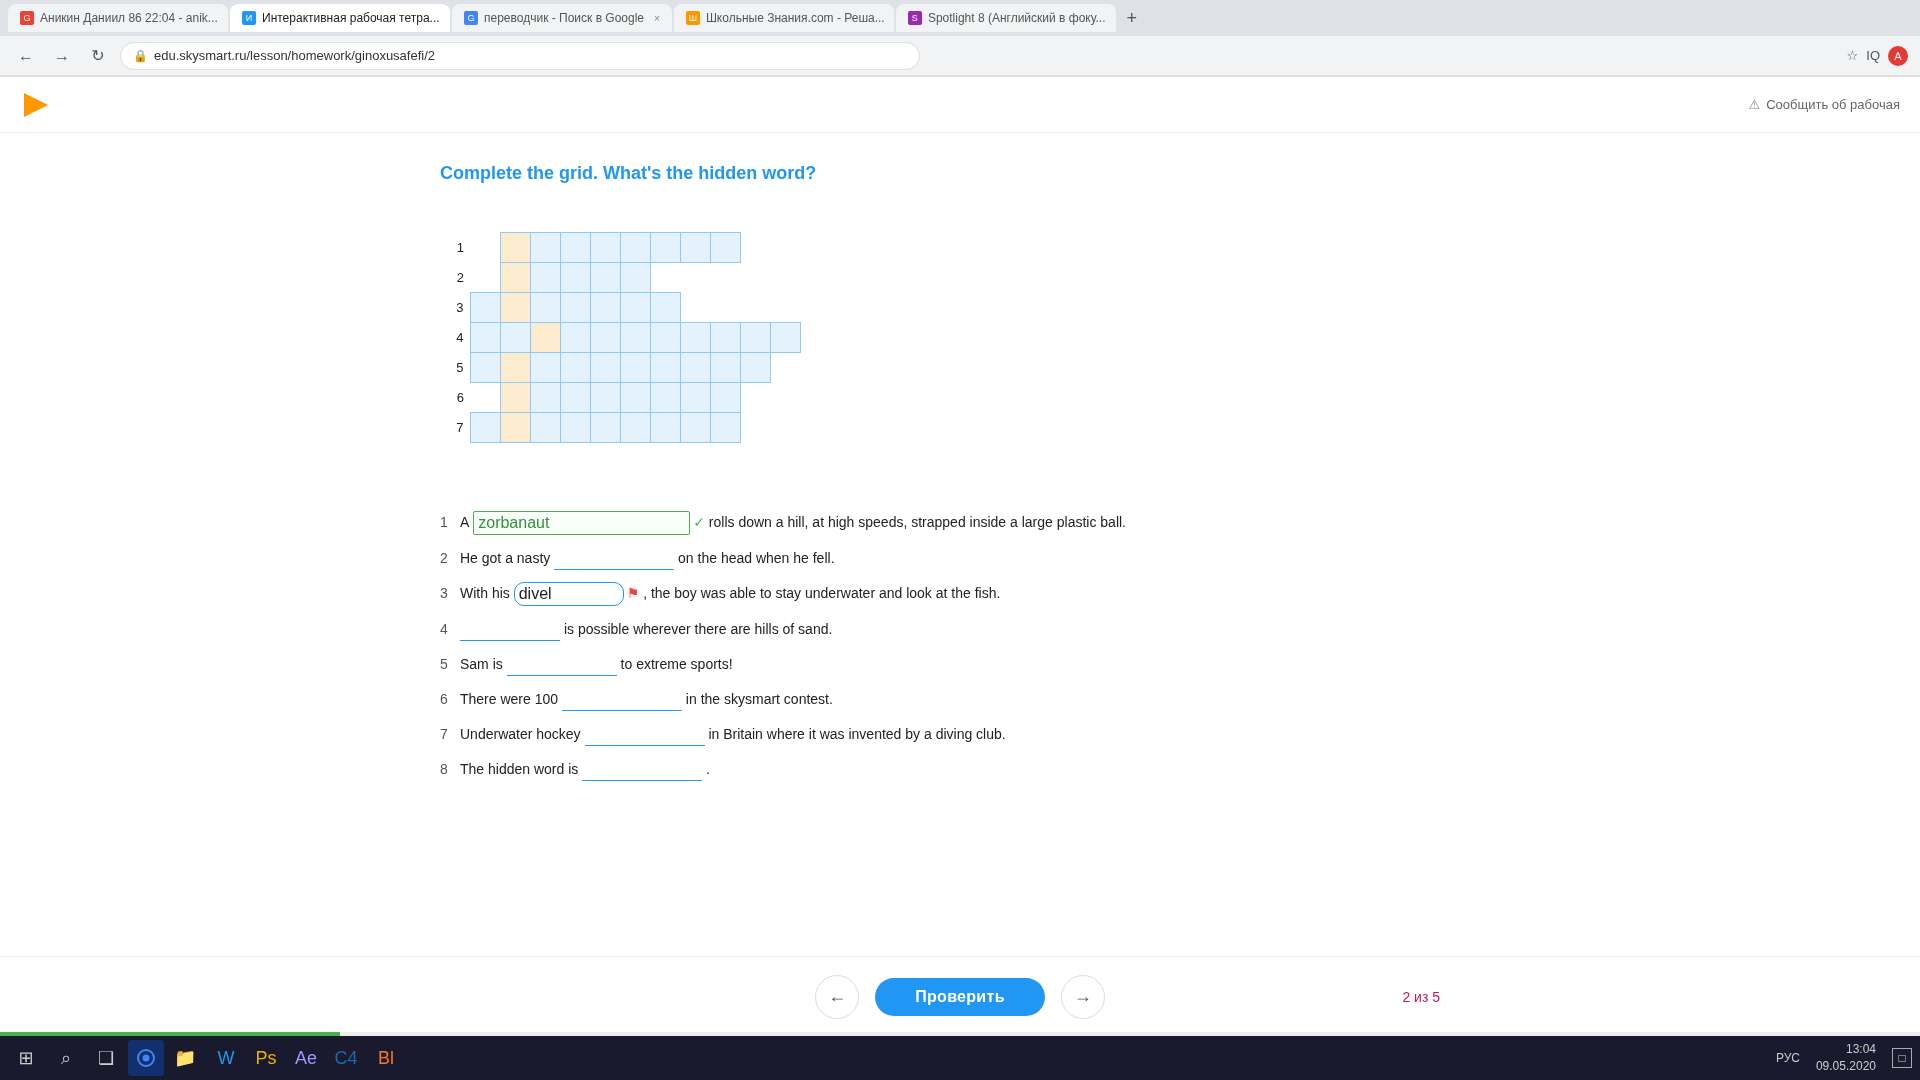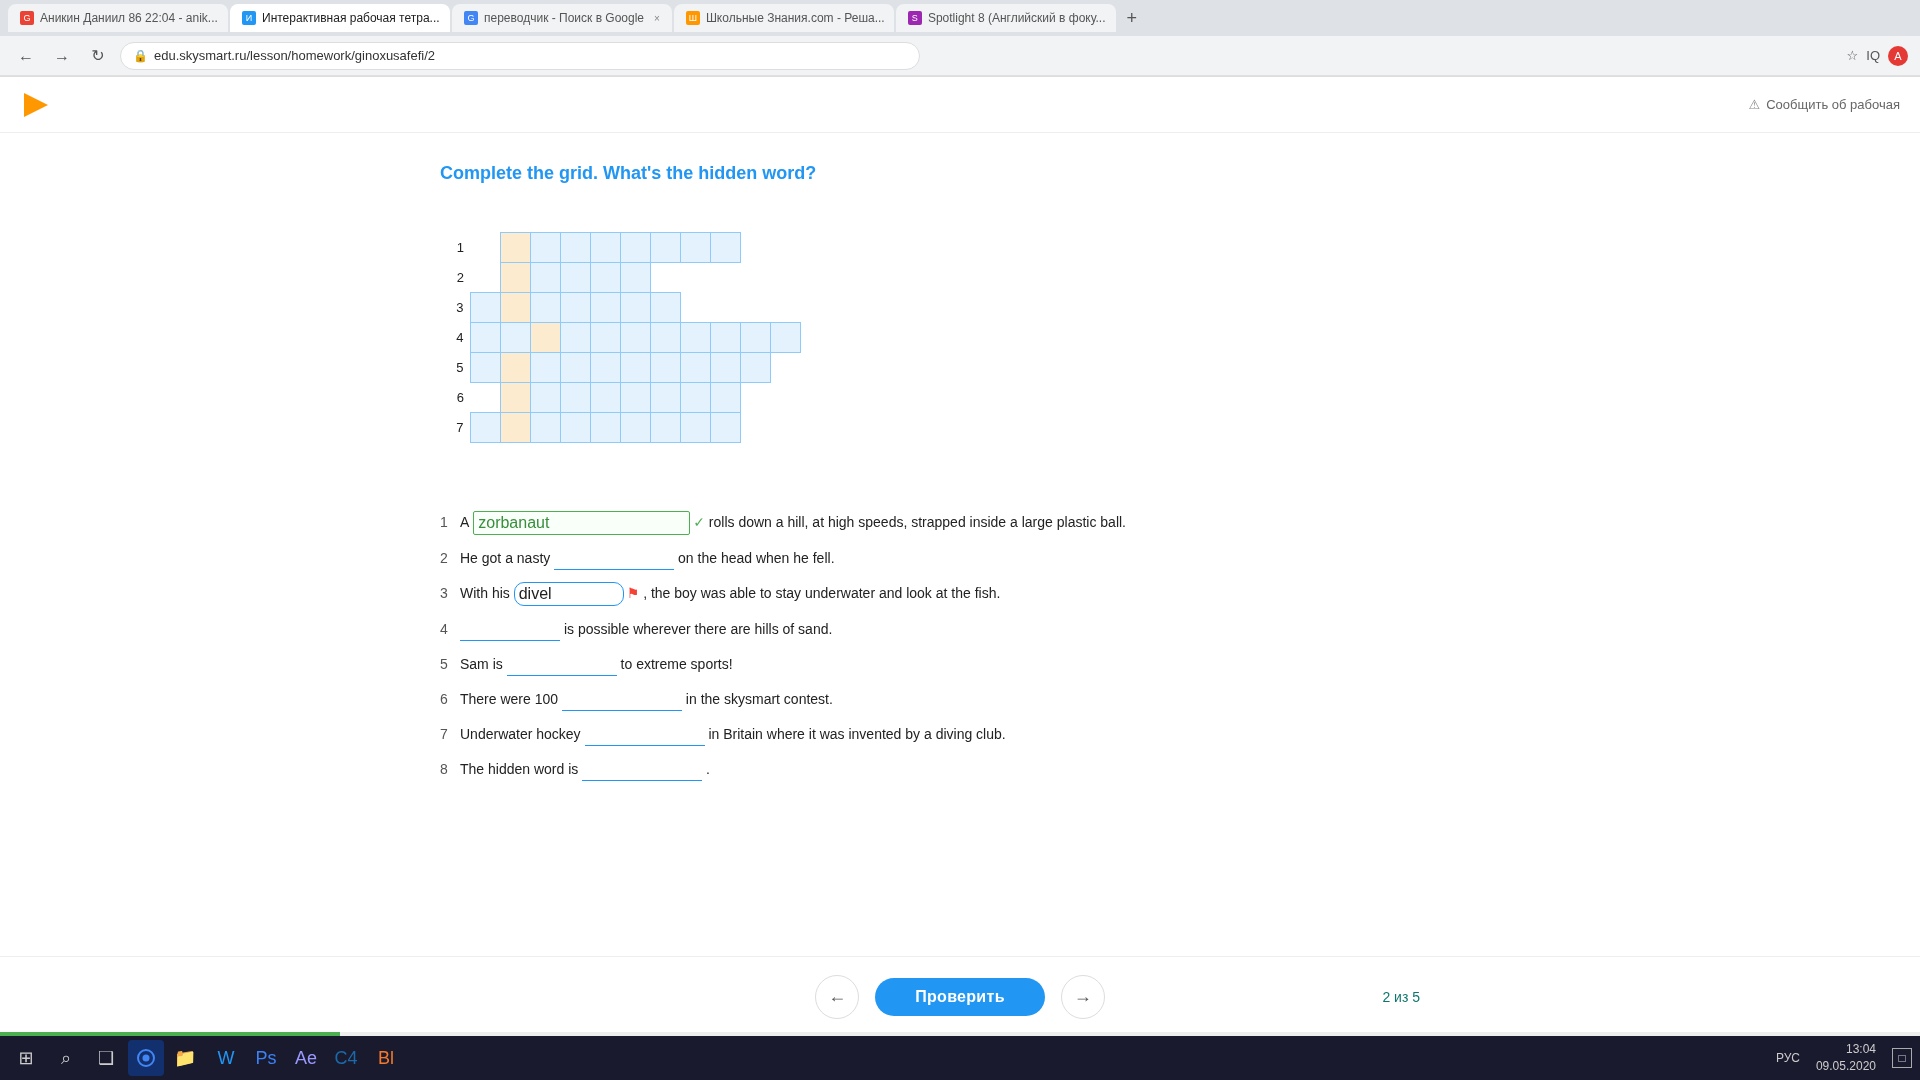--- a/index.html
+++ b/index.html
@@ -283,23 +283,23 @@
       border: none;
       border-radius: 24px;
       padding: 10px 40px;
       font-size: 16px;
       font-weight: 600;
       cursor: pointer;
       letter-spacing: 0.3px;
     }
     .page-indicator {
       position: absolute;
-      right: 500px;
+      right: 480px;
       font-size: 14px;
-      color: #0f766e;
+      color: #be185d;
     }
 
     
     .progress-bar-container {
       position: fixed;
       bottom: 44px;
       left: 0;
       right: 0;
       height: 4px;
       background: #eee;
@@ -640,21 +640,21 @@
   <div class="taskbar-icon">❑</div>
 
   <div class="taskbar-icon" style="background:rgba(0,100,255,0.3); border-radius:4px;">
     <svg width="18" height="18" viewBox="0 0 18 18">
       <circle cx="9" cy="9" r="8" fill="none" stroke="#4285f4" stroke-width="2"></circle>
       <circle cx="9" cy="9" r="3.5" fill="#4285f4"></circle>
     </svg>
   </div>
   <div class="taskbar-icon">📁</div>
   <div class="taskbar-icon" style="color:#2196F3;">W</div>
-  <div class="taskbar-icon" style="color:#3b82f6;">Ps</div>
+  <div class="taskbar-icon" style="color:#eab308;">Ps</div>
   <div class="taskbar-icon" style="color:#9999ff;">Ae</div>
   <div class="taskbar-icon" style="color:#1a6aab;">C4</div>
   <div class="taskbar-icon" style="color:#f5792a;">Bl</div>
   <div class="taskbar-right">
     <span>РУС</span>
     <div class="taskbar-time">
       <div>13:04</div>
       <div>09.05.2020</div>
     </div>
     <div style="width:20px;height:20px;border:1px solid #aaa;display:flex;align-items:center;justify-content:center;">□</div>

